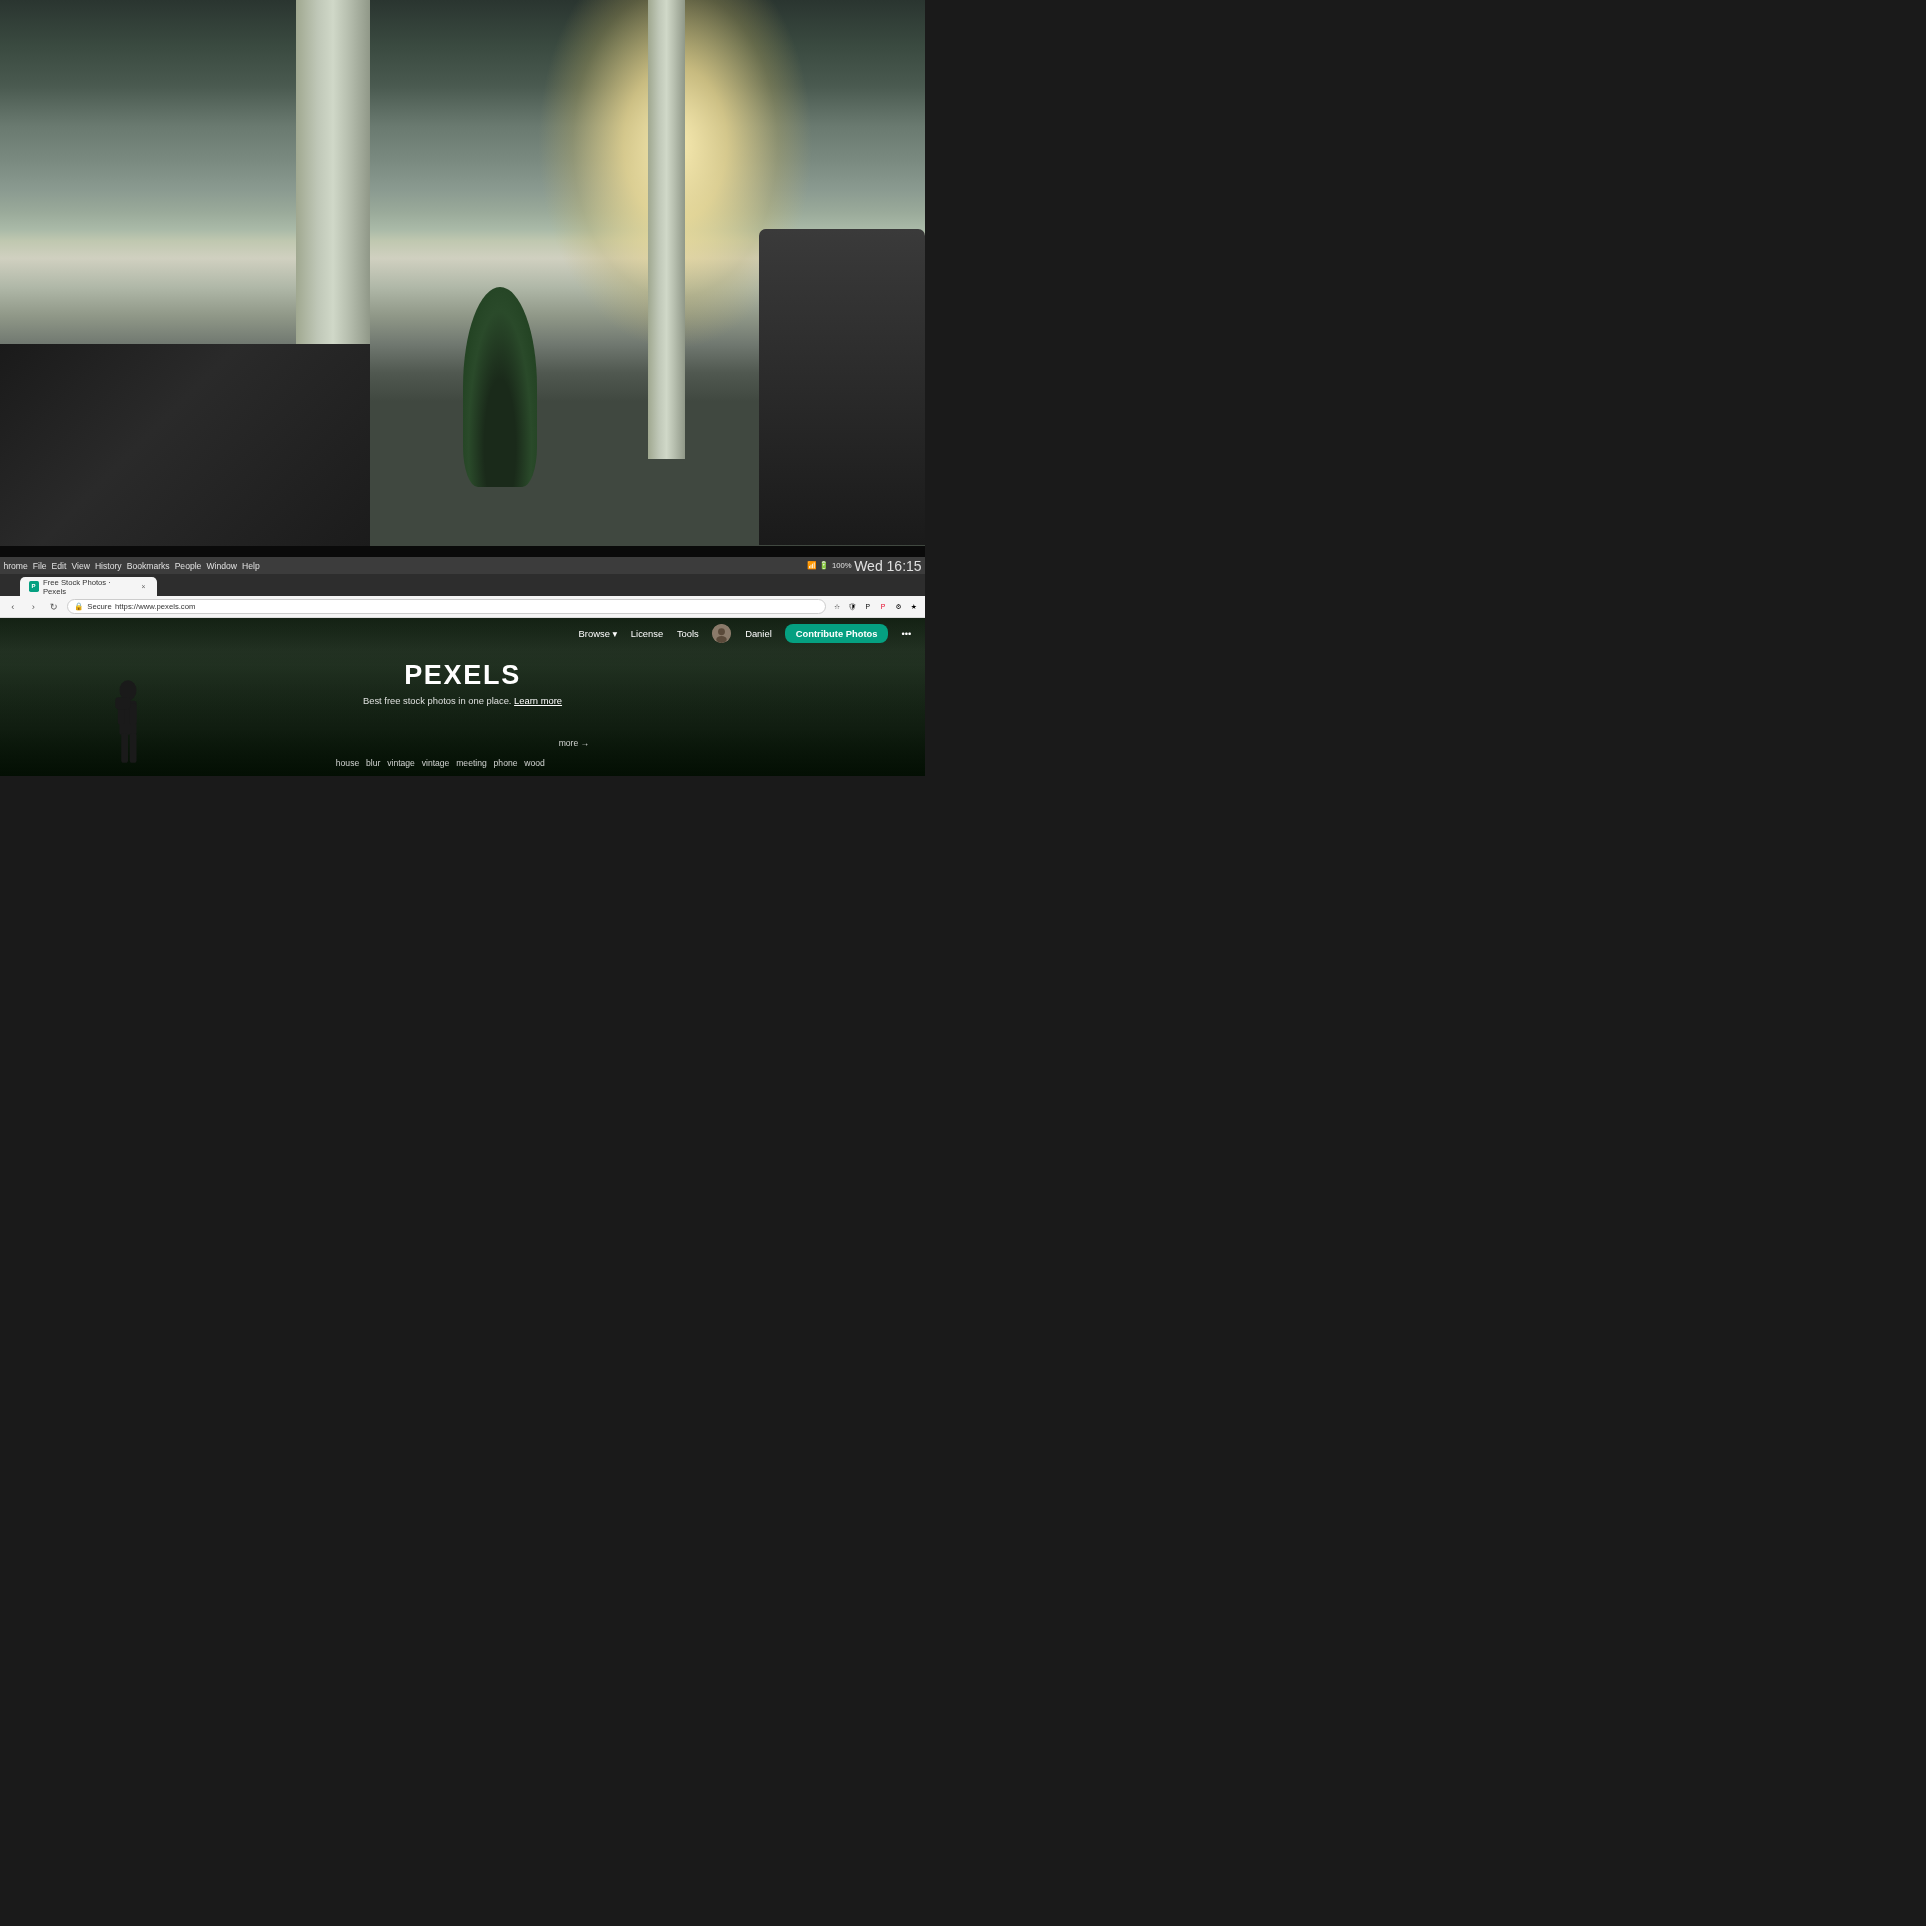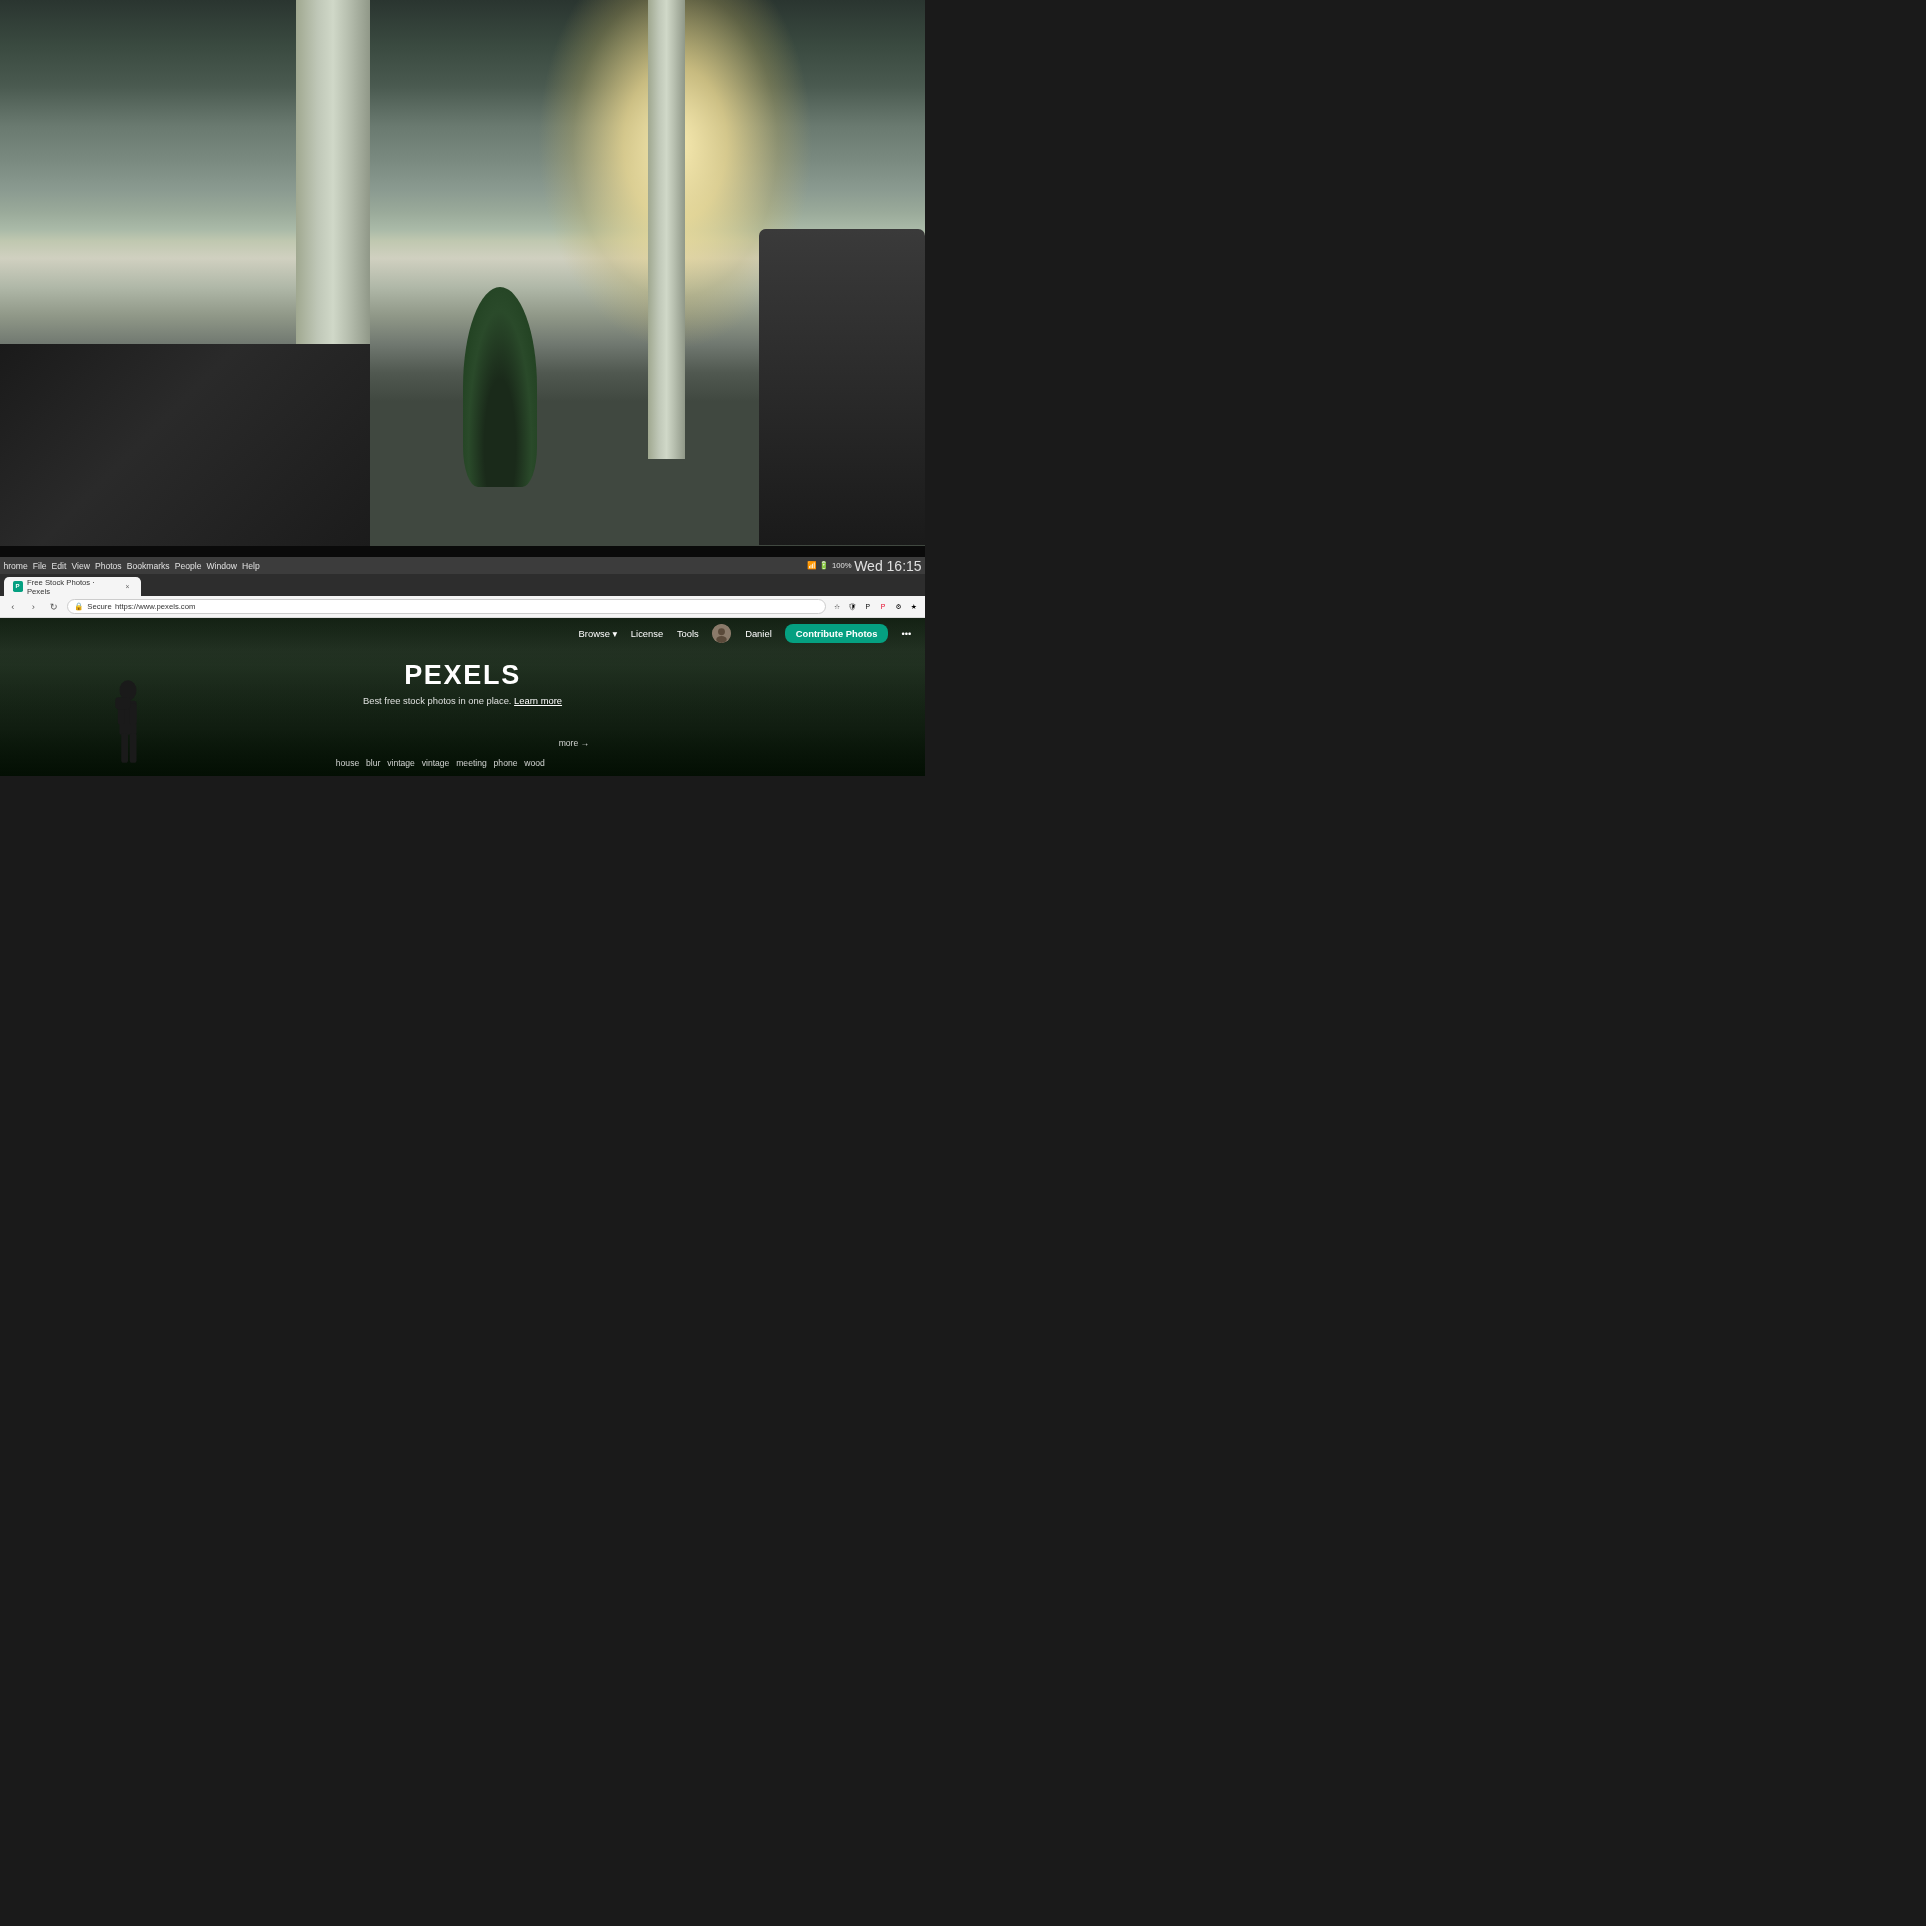--- a/index.html
+++ b/index.html
@@ -161,21 +161,21 @@
       font-size: 7.7px;
       color: #e0e0e0;
       margin-left: auto;
     }
 
     .tab-bar {
       height: 22px;
       background: #2d2d2d;
       display: flex;
       align-items: flex-end;
-      padding: 0 4px;
+      padding: 0 20px;
     }
 
     .browser-tab {
       height: 19px;
       background: #f5f5f5;
       border-radius: 5.1px 5.1px 0 0;
       padding: 0 8.6px;
       display: flex;
       align-items: center;
       gap: 4.3px;
@@ -472,21 +472,21 @@
 <div class="laptop-screen">
 
   <div class="browser-chrome">
 
     <div class="menu-bar">
       <div class="menu-bar-left">
         <span>hrome</span>
         <span>File</span>
         <span>Edit</span>
         <span>View</span>
-        <span>Photos</span>
+        <span>History</span>
         <span>Bookmarks</span>
         <span>People</span>
         <span>Window</span>
         <span>Help</span>
       </div>
       <div class="menu-bar-right system-icons">
         <span>📶</span>
         <span>🔋</span>
         <span>100%</span>
         <span class="time-display">Wed 16:15</span>

